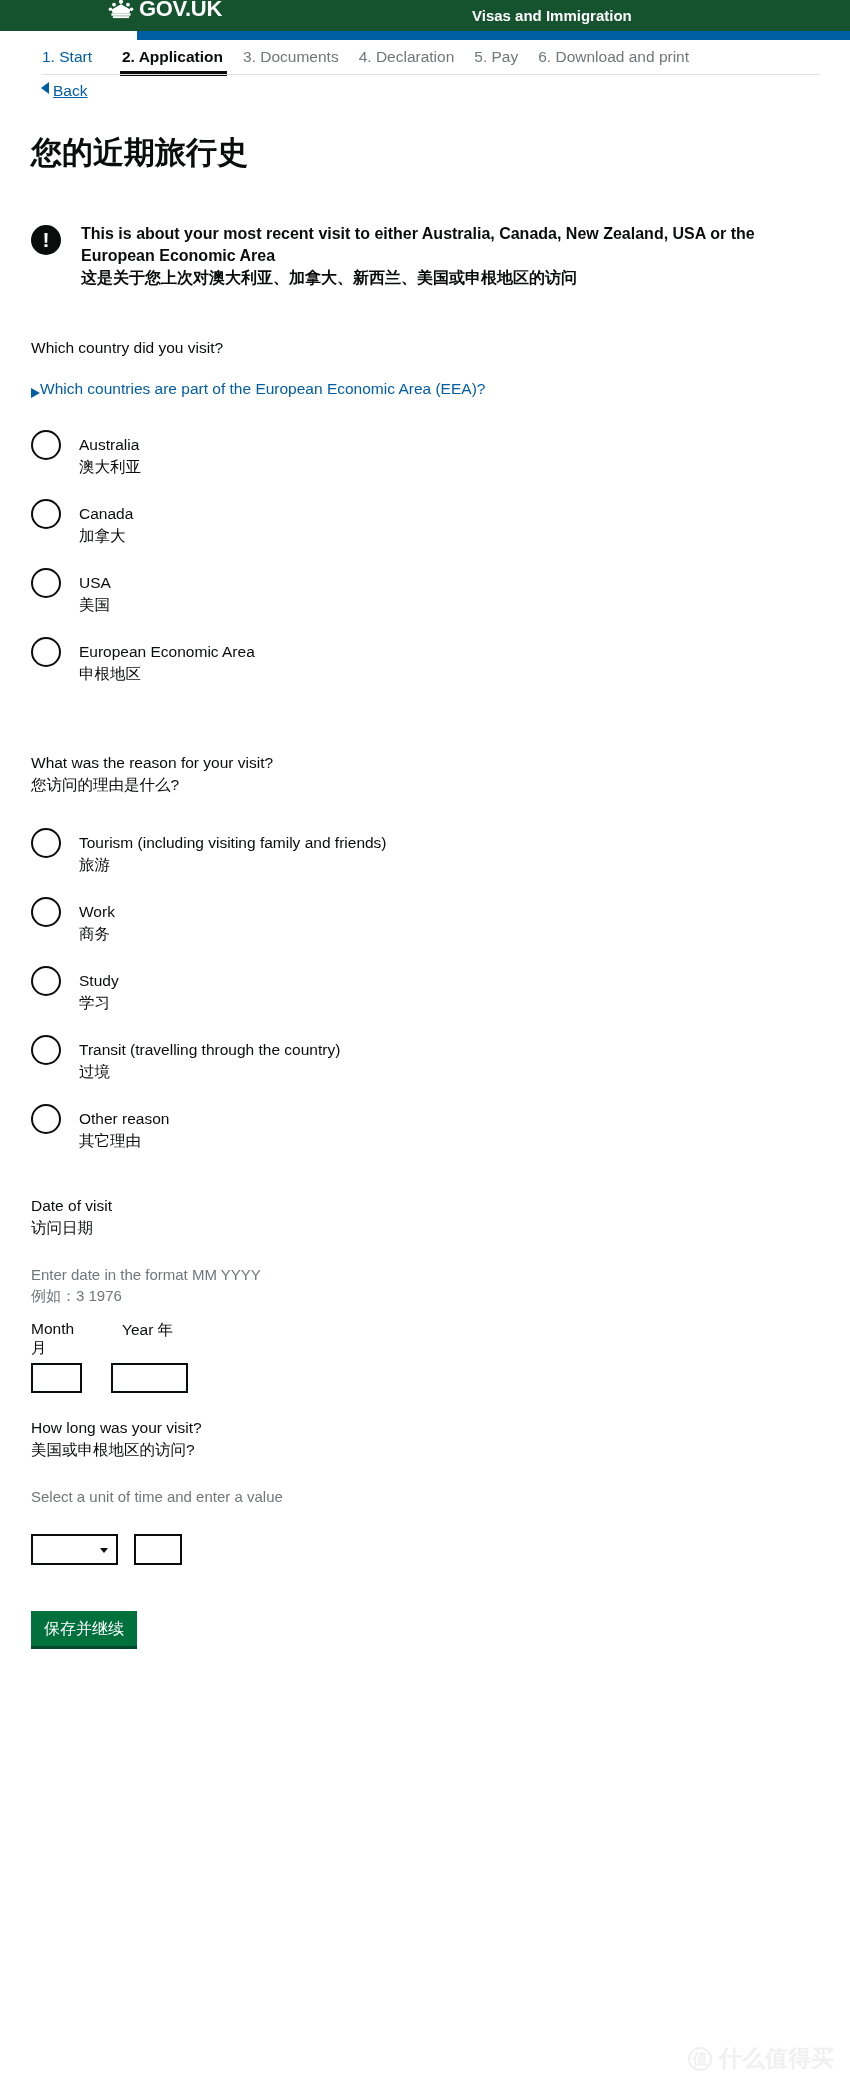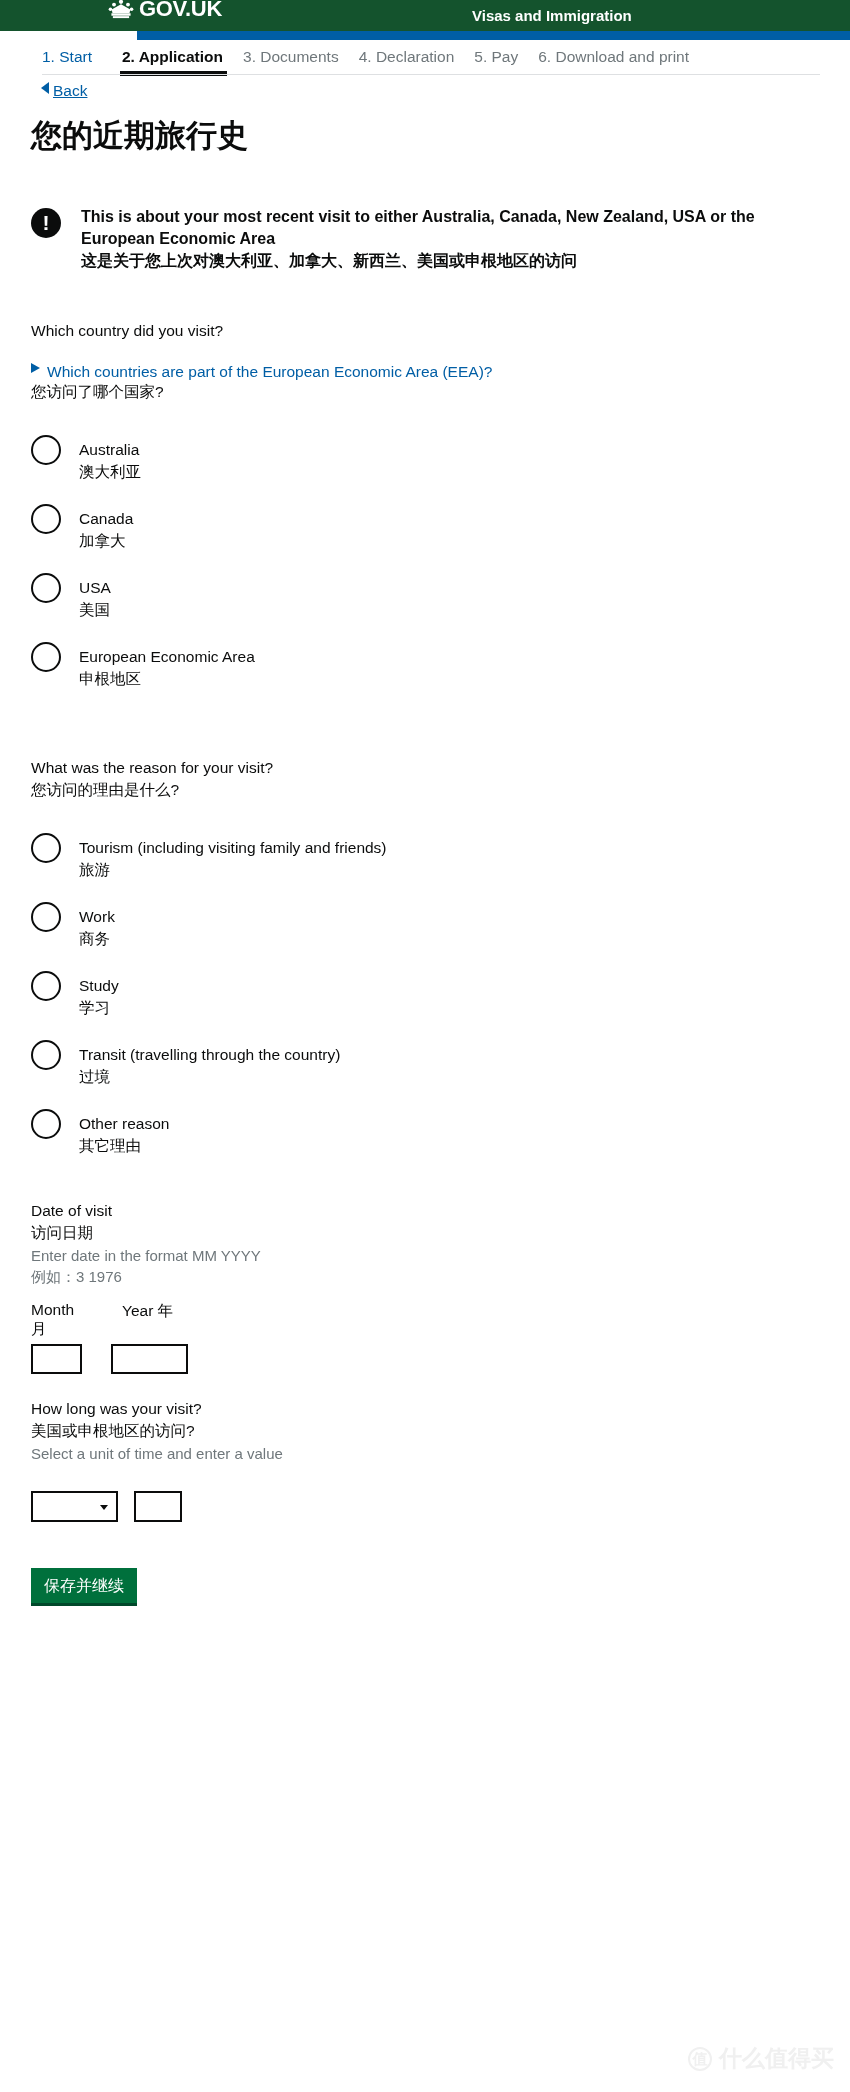--- a/index.html
+++ b/index.html
@@ -132,21 +132,21 @@
   }
   .back-text {
     color: #005ea5;
     text-decoration: underline;
   }
 
   
   .content {
     position: absolute;
     left: 31px;
-    top: 118px;
+    top: 135px;
     width: 790px;
   }
   h1.page-title {
     margin: 0;
     font-size: 31px;
     font-weight: bold;
     line-height: 1.15;
     letter-spacing: 0px;
   }
 
@@ -181,22 +181,21 @@
 
   .question-block { margin-top: 48px; }
   .question-label {
     font-size: 15.5px;
     line-height: 1.42;
   }
   .question-label .zh { display: block; }
 
   .details-link {
     display: flex;
-    align-items: flex-start;
-    gap: 7px;
+    align-items: flex-end;
     margin-top: 21px;
     font-size: 15.5px;
   }
   .details-arrow {
     width: 0;
     height: 0;
     border-top: 5.5px solid transparent;
     border-bottom: 5.5px solid transparent;
     border-left: 9px solid #005ea5;
   }
@@ -231,21 +230,21 @@
   .field-block { margin-top: 24px; }
   .field-legend {
     font-size: 15.5px;
     line-height: 1.42;
   }
   .field-legend .zh { display: block; }
   .field-hint {
     font-size: 15px;
     color: #6f777b;
     line-height: 1.42;
-    margin-top: 1px;
+    margin-top: 25px;
   }
   .field-hint .zh { display: block; }
 
   .date-labels {
     display: flex;
     margin-top: 14px;
     font-size: 15.5px;
   }
   .date-labels .month-lab { width: 62px; }
   .date-labels .year-lab { margin-left: 29px; }
@@ -390,21 +389,20 @@
     </div>
   </div>
 
   <div class="question-block">
     <div class="question-label">Which country did you visit?</div>
 
     <div class="details-link">
       <span class="details-arrow"></span>
       <span class="details-text">Which countries are part of the European Economic Area (EEA)?</span>
     </div>
-    <div class="details-zh">您访问了哪个国家?</div>
 
     <div class="radio-group">
       <div class="radio-row">
         <span class="radio-circle"></span>
         <span class="radio-labels">
           <span>Australia</span>
           <span class="zh">澳大利亚</span>
         </span>
       </div>
       <div class="radio-row">

